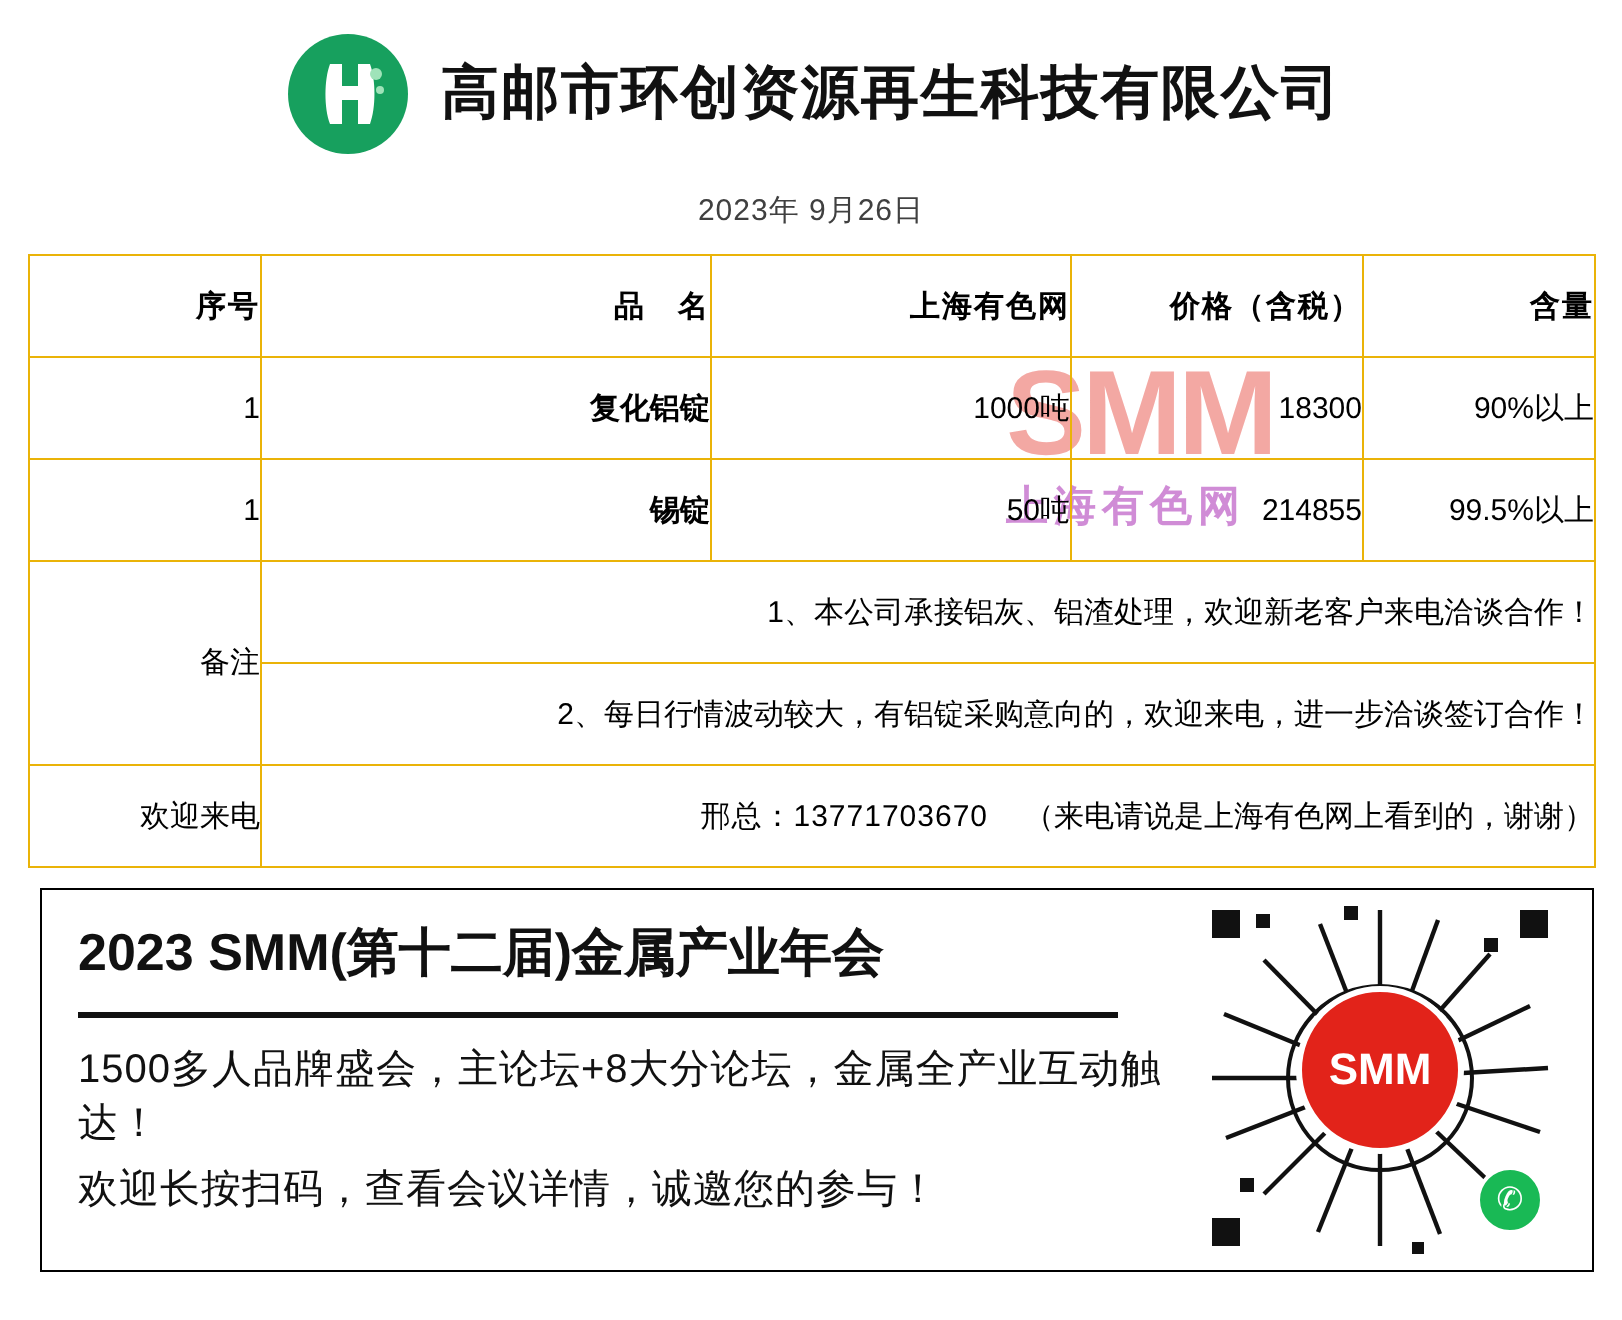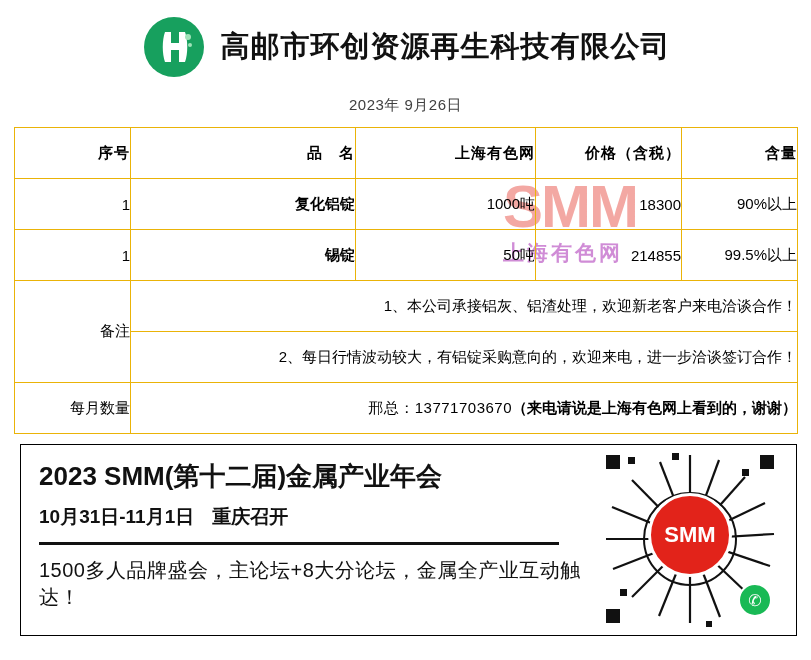--- a/index.html
+++ b/index.html
@@ -121,21 +121,22 @@
   }
   .contact-text {
     text-align: left;
     padding-left: 12px;
     font-size: 15px;
   }
   .contact-name {
     letter-spacing: 0.5px;
   }
   .contact-note {
-    font-weight: bold;
+    font-weight: normal;
+    margin-left: 18px;
   }
 
   
   .ad {
     margin: 10px 14px 0 20px;
     border: 1px solid #000000;
     height: 192px;
     box-sizing: border-box;
     position: relative;
     display: flex;
@@ -284,37 +285,35 @@
 
         <tr>
           <td class="note-label" rowspan="2">备注</td>
           <td class="note-text" colspan="4">1、本公司承接铝灰、铝渣处理，欢迎新老客户来电洽谈合作！</td>
         </tr>
         <tr>
           <td class="note-text" colspan="4">2、每日行情波动较大，有铝锭采购意向的，欢迎来电，进一步洽谈签订合作！</td>
         </tr>
 
         <tr>
-          <td class="note-label">每月数量</td>
+          <td class="note-label">欢迎来电</td>
           <td class="contact-text" colspan="4">
             <span class="contact-name">邢总：13771703670</span><span class="contact-note">（来电请说是上海有色网上看到的，谢谢）</span>
           </td>
         </tr>
       </tbody>
     </table>
   </div>
 
   <div class="ad">
     <div class="ad-left">
       <div class="ad-title">2023 SMM(第十二届)金属产业年会</div>
-      <div class="ad-sub">
-        <span>10月31日-11月1日</span><span class="gap"></span><span>重庆召开</span>
-      </div>
       <div class="ad-rule"></div>
       <div class="ad-line">1500多人品牌盛会，主论坛+8大分论坛，金属全产业互动触达！</div>
+      <div class="ad-line">欢迎长按扫码，查看会议详情，诚邀您的参与！</div>
     </div>
     <div class="ad-right">
       <div class="qr">
         <svg width="176" height="176" viewBox="0 0 176 176" xmlns="http://www.w3.org/2000/svg">
           <g stroke="#111111" stroke-width="2.2">
             <line x1="88" y1="88" x2="88" y2="4"></line>
             <line x1="88" y1="88" x2="117" y2="9"></line>
             <line x1="88" y1="88" x2="143" y2="26"></line>
             <line x1="88" y1="88" x2="163" y2="52"></line>
             <line x1="88" y1="88" x2="172" y2="83"></line>

